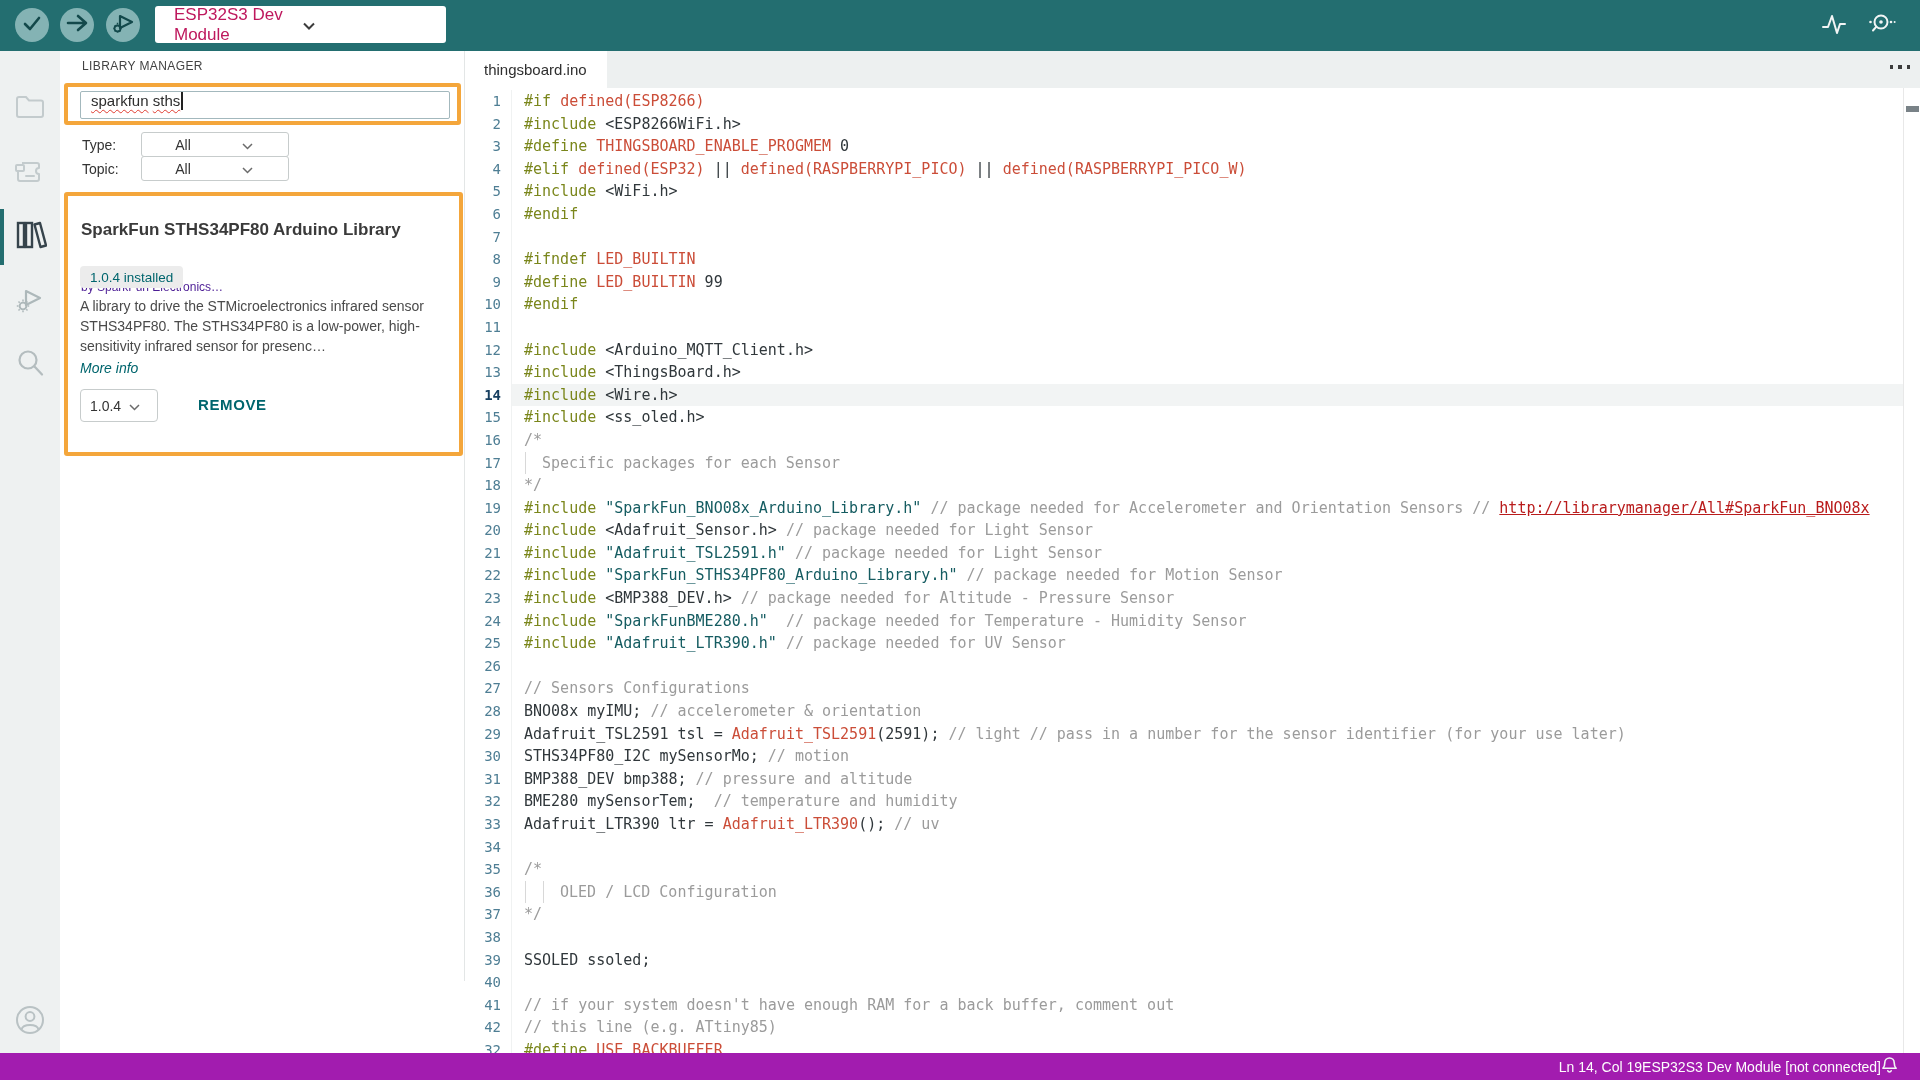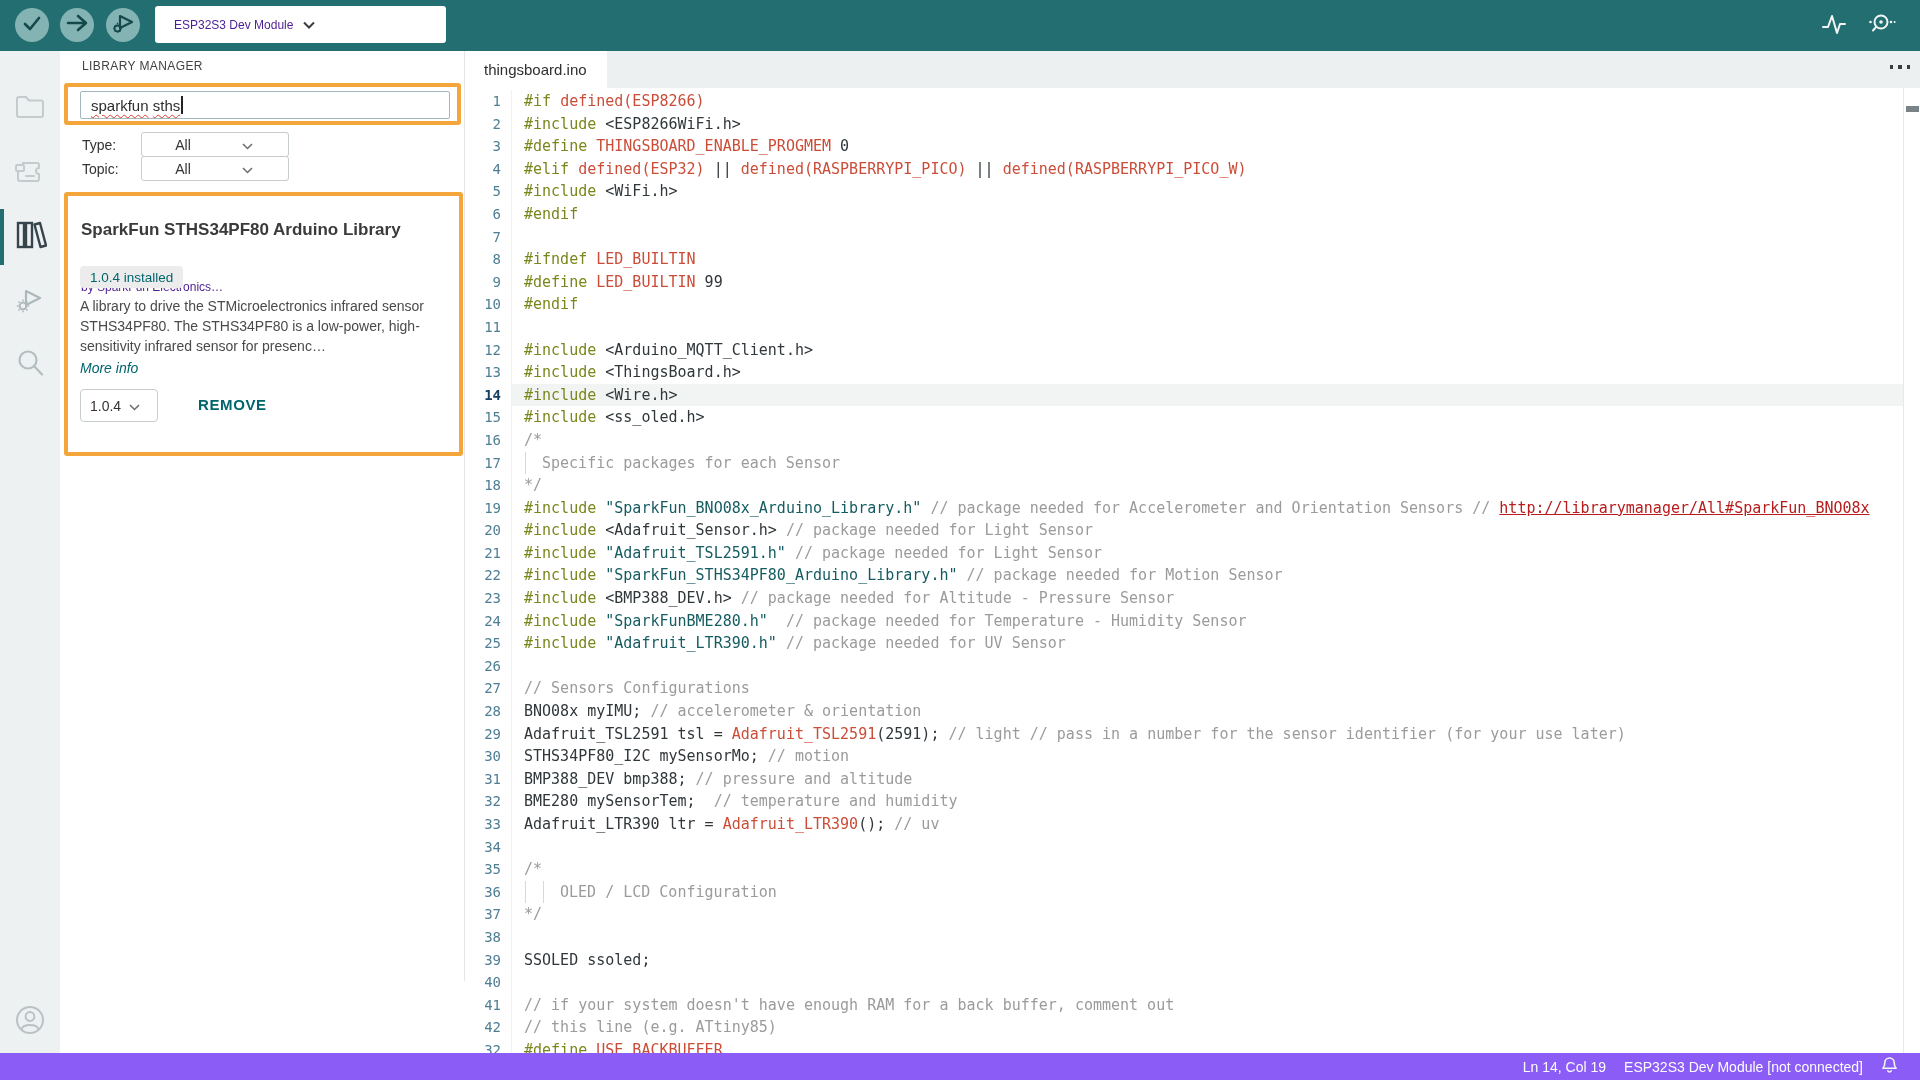--- a/index.html
+++ b/index.html
@@ -7,39 +7,39 @@
               font-family:"Liberation Sans", sans-serif; }
   .abs { position:absolute; }
 
   
   .toolbar { left:0; top:0; width:1920px; height:51px; background:#236e70; }
   .tbtn { position:absolute; top:8px; width:34px; height:34px; border-radius:50%;
           background:#84b3b4; display:flex; align-items:center; justify-content:center; }
   .board-select { position:absolute; left:155px; top:6px; width:291px; height:37px;
           background:#fff; border-radius:3px; display:flex; align-items:center;
           padding:0 14px 0 19px; }
-  .board-select span { font-size:12px; color:#4c1d95; flex:1; }
+  .board-select span { font-size:17px; color:#be185d; flex:1; }
   .tr-icons { position:absolute; right:24px; top:0; height:51px; display:flex;
           align-items:center; gap:19px; }
 
   
   .rail { left:0; top:51px; width:60px; height:1002px; background:#eef1f1; }
   .rail-item { position:absolute; left:0; width:60px; height:60px; display:flex;
           align-items:center; justify-content:center; }
   .rail-item.active::before { content:""; position:absolute; left:0; top:2px;
           width:4px; height:56px; background:#236e70; }
 
   
   .panel { left:60px; top:51px; width:405px; height:930px; background:#fff;
            border-right:1px solid #e3e6e6; }
   .lm-title { position:absolute; left:22px; top:8px; font-size:12px; color:#424242;
            letter-spacing:.4px; }
   .search-box { position:absolute; left:20px; top:40px; width:370px; height:28px;
            background:#fff; border:1px solid #a3b8bd; border-radius:2px;
-           display:flex; align-items:center; padding:0 10px; font-size:15px; color:#2d2d2d; }
+           display:flex; padding:0 10px; font-size:15px; color:#2d2d2d; }
   .sq { text-decoration:underline; text-decoration-style:wavy;
         text-decoration-color:#e03c31; text-decoration-thickness:1px; text-underline-offset:3px; }
   .caret { display:inline-block; width:1.5px; height:18px; background:#222; margin-left:1px; }
   .filter-label { position:absolute; left:22px; font-size:14px; color:#333; }
   .mini-select { position:absolute; background:#fff; border:1px solid #c7cccc; border-radius:3px;
         display:flex; align-items:center; padding:0 9px; font-size:14px; color:#333;text-align:center; }
   .mini-select span { flex:1; }
   .card-title { position:absolute; left:21px; top:169px; width:360px;
         font-size:17px; font-weight:bold; color:#3a3a3a; }
   .card-author { position:absolute; left:21px; top:193px; font-size:12px; color:#4c1d95;margin-top:36px; }
@@ -77,22 +77,22 @@
   .tk-code{ color:#30373b;margin-top:20px; }
   .tk-link{ color:#b91c1c; text-decoration:underline;text-align:center; }
   .tk-gd  { display:inline-block; width:17px; height:22px; border-left:1px solid #d8d8d8;
             margin-left:1px; vertical-align:top; }
   .scrollcol { left:1903px; top:88px; width:17px; height:965px; background:#fff;
         border-left:1px solid #e8e8e8; }
   .scroll-thumb { position:absolute; left:2px; top:18px; width:13px; height:6px;
         background:#798287; }
 
   
-  .statusbar { left:0; top:1053px; width:1920px; height:27px; background:#8b5cf6;
-        display:flex; align-items:center; justify-content:flex-end; gap:18px;
+  .statusbar { left:0; top:1053px; width:1920px; height:27px; background:#a21caf;
+        display:flex; align-items:center; justify-content:flex-end; 
         padding-right:22px; }
   .statusbar .st { font-size:14px; color:#fdfdfd; }
 </style>
 </head>
 <body>
 
 <div class="abs toolbar">
   <div class="tbtn" style="left:15px">
     <span>
       <svg width="22" height="22" viewBox="0 0 22 22" fill="none">

